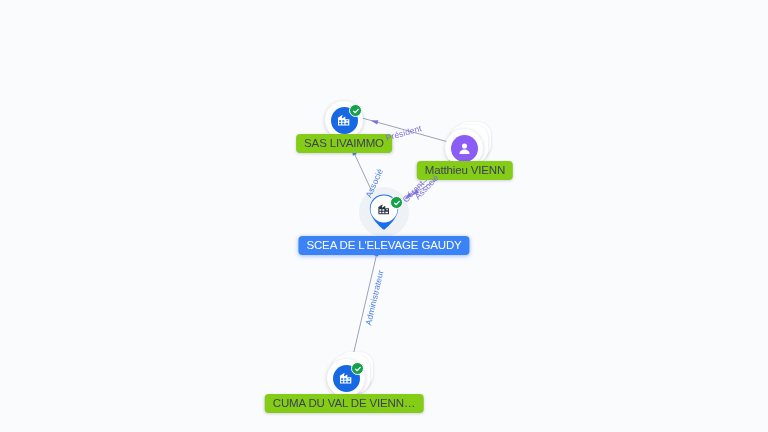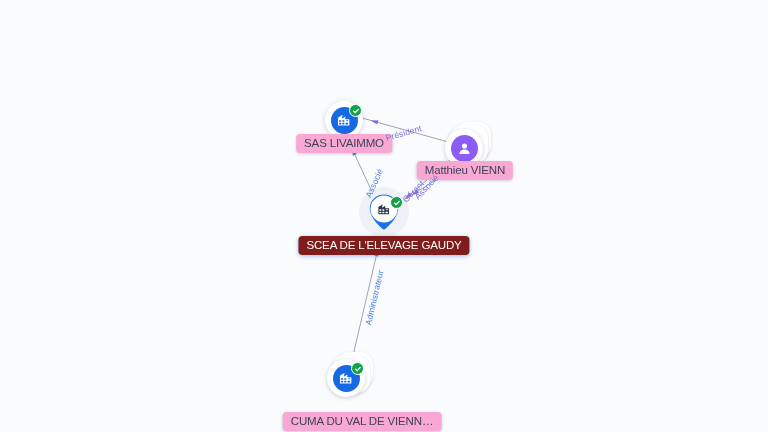--- a/index.html
+++ b/index.html
@@ -97,30 +97,30 @@
     align-items: center;
     justify-content: center;
     box-sizing: border-box;
   }
 
   
   .label {
     position: absolute;
     transform: translate(-50%, 0);
     white-space: nowrap;
-    background: #f9a8d4;
+    background: #84cc16;
     color: #3c4257;
     font-size: 11.5px;
     letter-spacing: -0.15px;
     padding: 3px 8px 4px 8px;
     border-radius: 4px;
     box-shadow: 0 1px 3px rgba(40,50,90,0.2);
   }
   .label.focus {
-    background: #7f1d1d;
+    background: #3b82f6;
     color: #ffffff;
     box-shadow: 0 1px 4px rgba(26,111,240,0.45);
     font-size: 11.5px;
   }
 
   
   .edge-label {
     position: absolute;
     white-space: nowrap;
     font-size: 8.5px;
@@ -194,21 +194,21 @@
           <svg width="16" height="16" viewBox="0 0 24 24" fill="#ffffff">
             <path d="M3 20.2V10.6l6-3.9v3.2l5-3.3v4.1h6v9.5H3z M4.6 18.7h3.1v-2.4H4.6v2.4z M9.4 18.7h3.1v-2.4H9.4v2.4z M14.3 18.7h3.9v-2.4h-3.9v2.4z M4.6 14.6h3.1v-2.3H4.6v2.3z M9.4 14.6h3.1v-2.3H9.4v2.3z M15.5 13.8h2.7v-1.6h-2.7v1.6z M2.4 9.1l6.8-4.5 1 1.4-6.8 4.5z" fill="#ffffff"></path>
           </svg>
         </div>
       </div>
       <div class="badge" style="left: 351px; top: 362px;">
         <svg width="8" height="8" viewBox="0 0 12 12">
           <path d="M2.4 6.2 L4.7 8.5 L9.4 3.6" stroke="#ffffff" stroke-width="2" stroke-linecap="round" stroke-linejoin="round" fill="none"></path>
         </svg>
       </div>
-      <div class="label" style="left: 344px; top: 412px; margin-left: 18px;">CUMA DU VAL DE VIENN…</div>
+      <div class="label" style="left: 344px; top: 394px;">CUMA DU VAL DE VIENN…</div>
     </div>
   <div id="edge-labels">
       <div class="edge-label rel-purple" style="left: 386px; top: 133px; transform: rotate(-16deg);">Président</div>
       <div class="edge-label rel-blue" style="left: 368px; top: 192px; transform: rotate(-66deg);">Associé</div>
       <div class="edge-label rel-purple" style="left: 404px; top: 196px; transform: rotate(-46deg);">Gérant</div>
       <div class="edge-label rel-purple" style="left: 416px; top: 193px; transform: rotate(-46deg);">Associé</div>
       <div class="edge-label rel-blue" style="left: 368px; top: 320px; transform: rotate(-77deg);">Administrateur</div>
     </div>
 
 </div>

